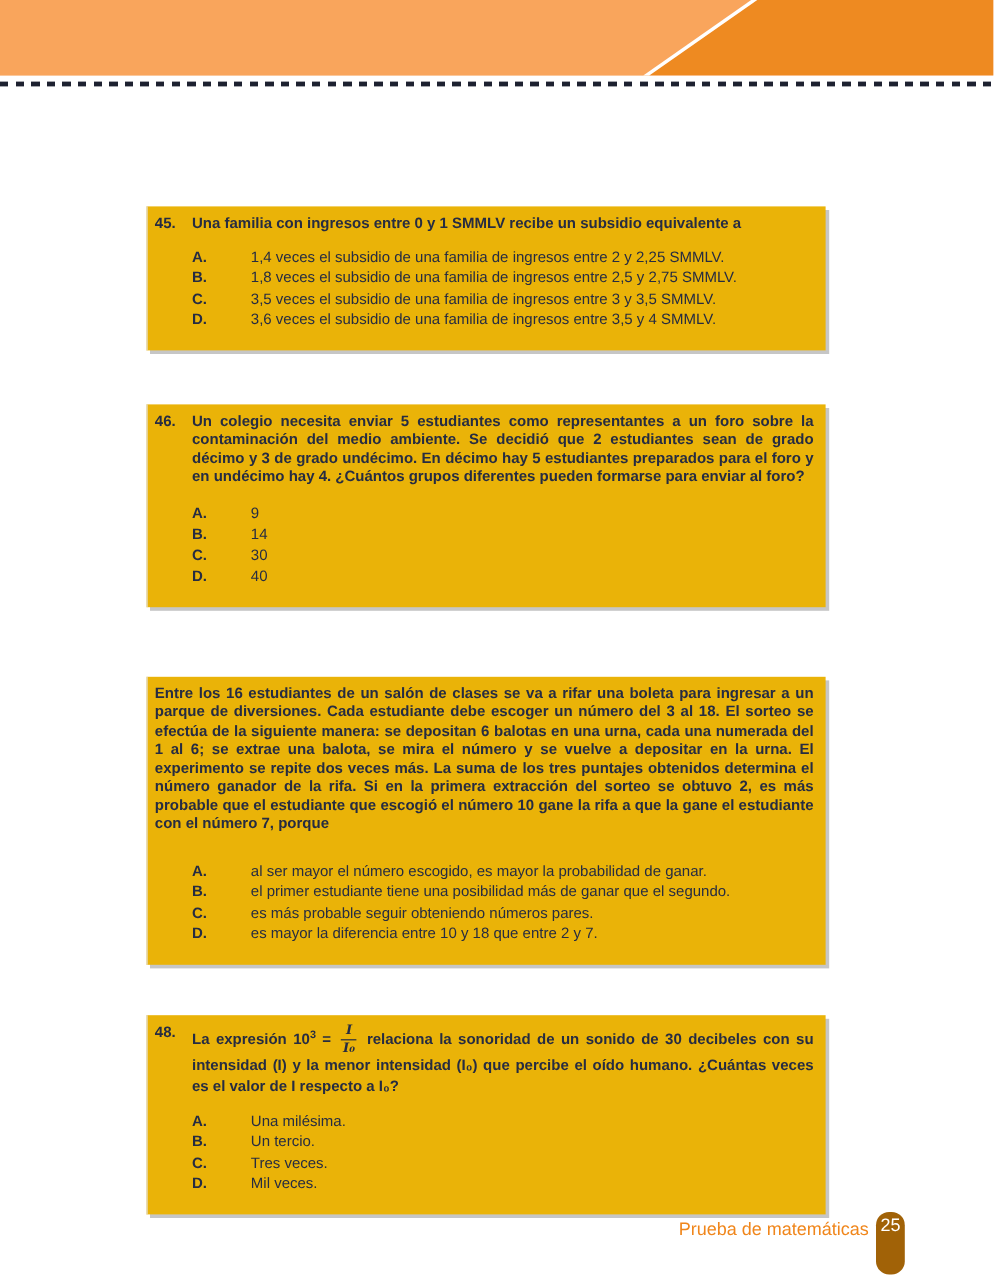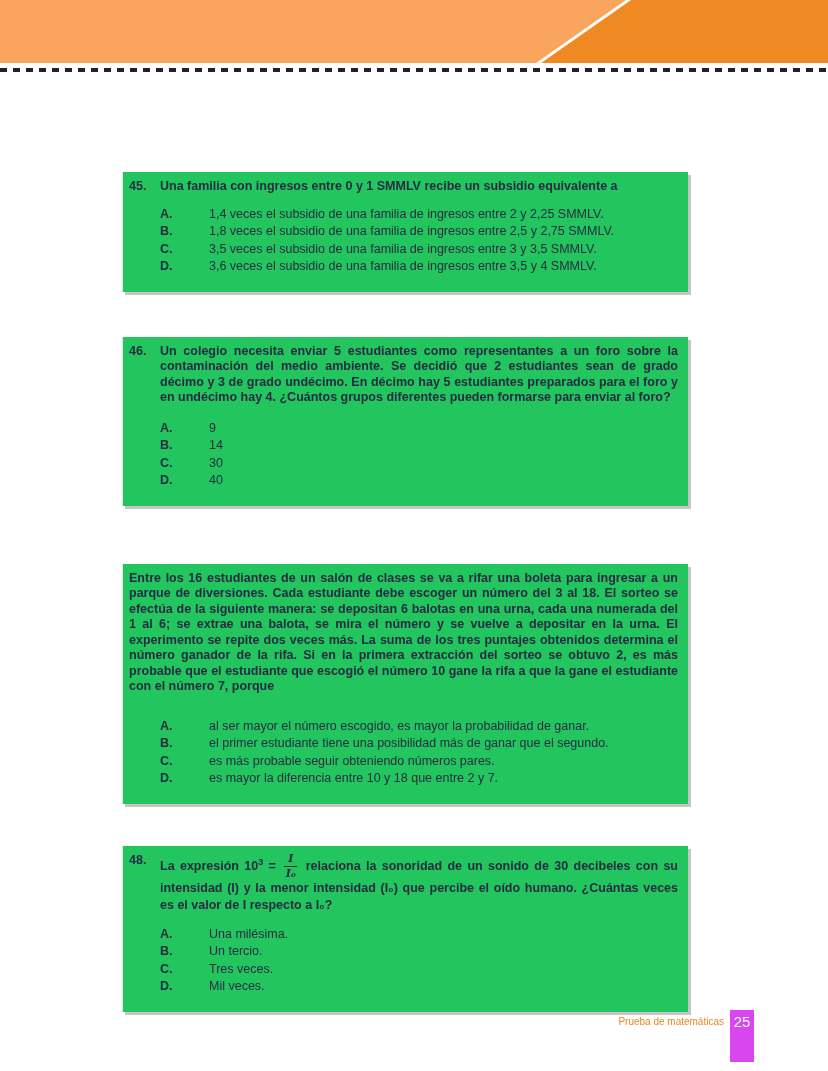--- a/index.html
+++ b/index.html
@@ -36,21 +36,21 @@
     width: 828px; height: 4px;
     background: repeating-linear-gradient(90deg, #1d2130 0 7px, transparent 7px 13px);
   }
 
   
   .content {
     position: absolute; top: 172px; left: 122px;
     width: 566px;
   }
   .question {
-    background: #22c55e;
+    background: #eab308;
     box-shadow: 3px 3px 0 #c6c6c6;
     border-left: 1px solid #e3e3e3;
     padding: 7px 10px 16px 6px;
     box-sizing: border-box;
   }
   .q45 { margin-bottom: 45px; }
   .q46 { margin-bottom: 58px; }
   .q47 { margin-bottom: 42px; }
   .stem-row { display: flex; }
   .qnum {
@@ -96,27 +96,27 @@
     line-height: 1.1;
     margin: 0 3px;
   }
   .frac .num { display: block; border-bottom: 1px solid #262c42; padding: 0 4px 1px; }
   .frac .den { display: block; padding-top: 1px; }
 
   
   .footer-label {
     position: absolute; top: 1016px; right: 104px;
     color: #F0861B;
-    font-size: 10px;
+    font-size: 15px;
   }
   .page-tab {
     position: absolute; top: 1010px; left: 730px;
     width: 24px; height: 52px;
-    background: #d946ef;
-    border-radius: 0;
+    background: #a16207;
+    border-radius: 11px;
     color: #ffffff;
     text-align: center;
     font-size: 15px;
     padding-top: 3px;
     box-sizing: border-box;
   }
 </style>
 </head>
 <body>
 

